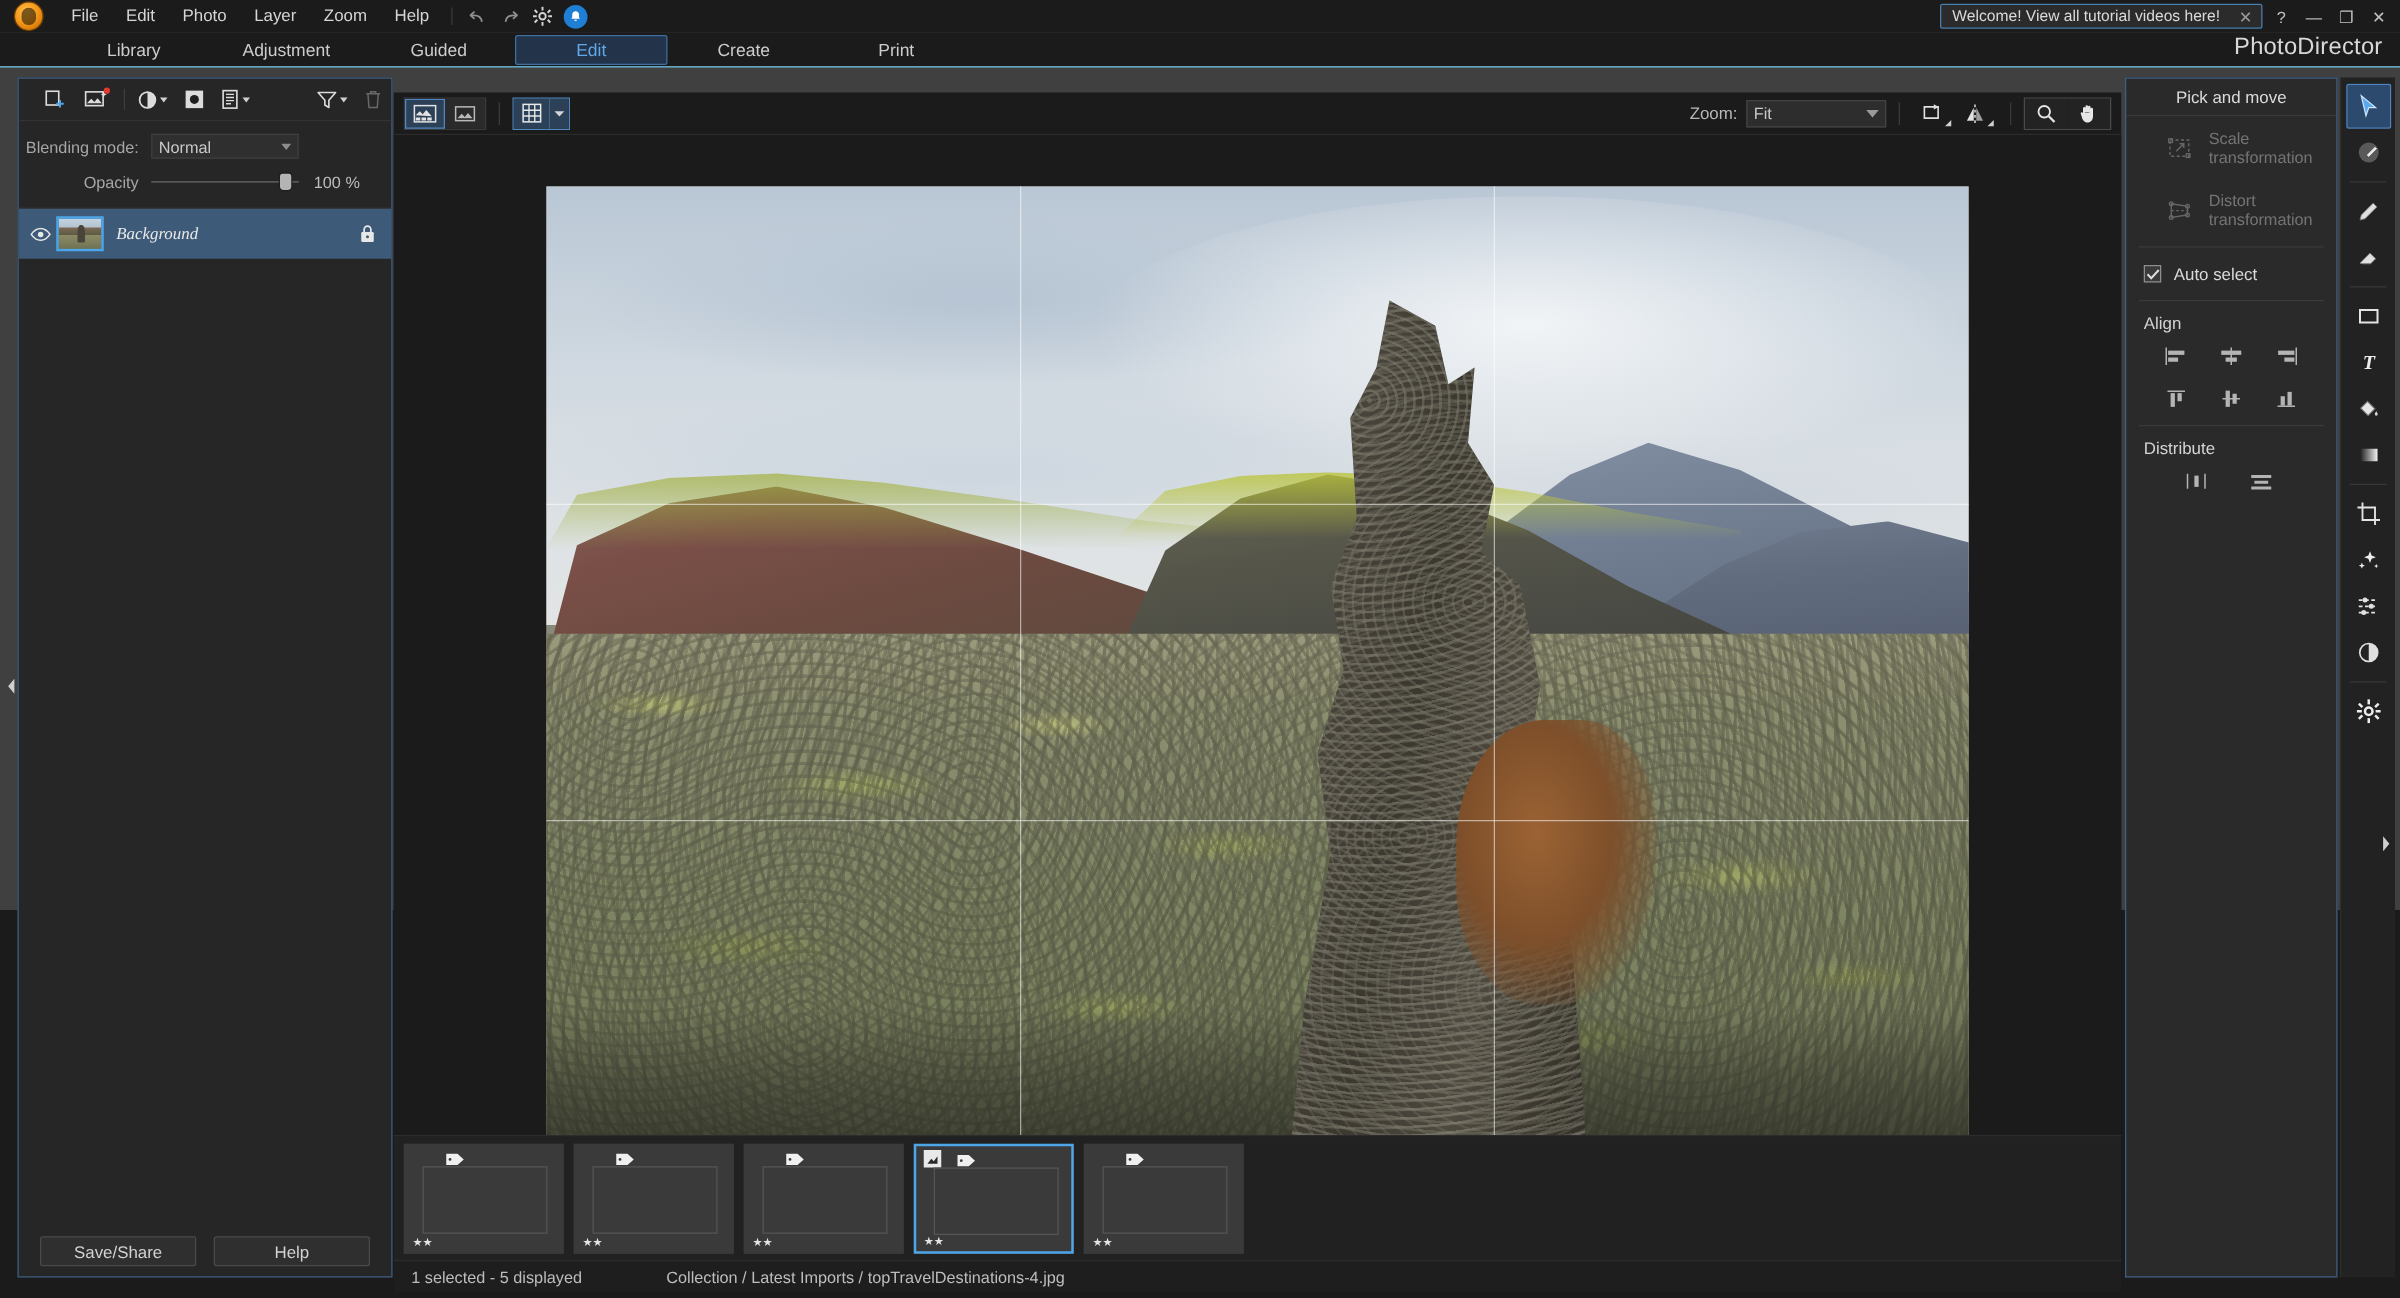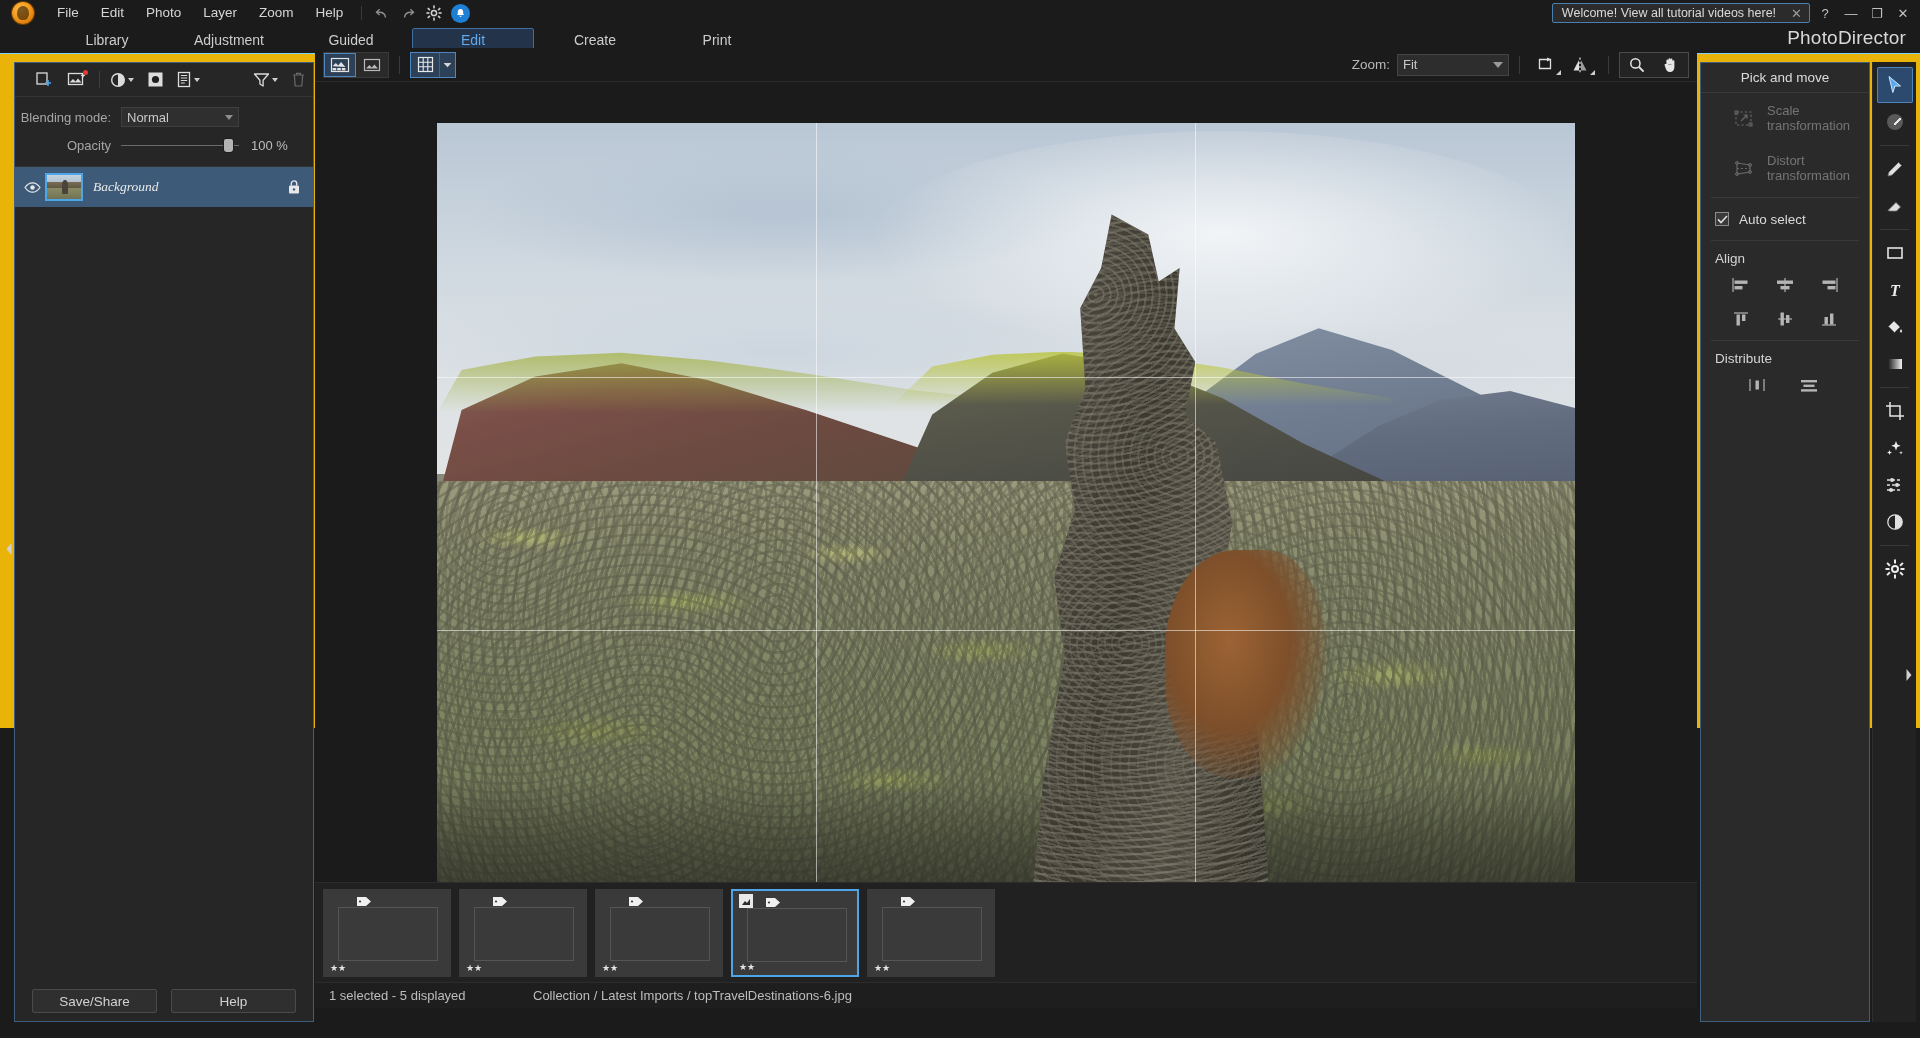--- a/index.html
+++ b/index.html
@@ -3,21 +3,21 @@
 <meta charset="utf-8">
 <style>
   * { margin:0; padding:0; box-sizing:border-box; }
   html,body {
     width:1920px; height:1038px; overflow:hidden;
     background:#1b1b1b;
     font-family:"Liberation Sans", sans-serif;
     color:#c8c8c8; font-size:14px;
     -webkit-font-smoothing:antialiased;
   }
-  #app { position:relative; width:1920px; height:728px; background:#eab308; }
+  #app { position:relative; width:1920px; height:728px; background:#404040; }
 
   
   .menubar { position:absolute; left:0; top:0; width:1920px; height:26px;
              background:#1b1b1b; display:flex; align-items:center; }
   .applogo { width:46px; height:26px; display:flex; align-items:center; justify-content:center; }
   .applogo .disc { width:22px; height:22px; border-radius:50%;
       background:radial-gradient(circle at 40% 35%, #ffc04a 0%, #f59a1c 45%, #d97a08 75%, #a85c04 100%);
       position:relative; box-shadow:0 0 0 1px #6b3e02; }
   .applogo .disc::after { content:""; position:absolute; left:5px; top:4px; width:12px; height:14px;
       border-radius:50% 50% 45% 45%; background:#2b1a04; opacity:.62;
@@ -92,21 +92,21 @@
 
   .lp-bottom { position:absolute; left:0; bottom:0; width:100%; height:40px;
                display:flex; align-items:center; justify-content:center; gap:14px; }
   .lbtn { width:125px; height:24px; line-height:23px; text-align:center; font-size:13.5px;
           color:#d2d2d2; background:#2f2f2f; border:1px solid #4a4a4a; border-radius:2px; cursor:default; }
 
   .collapse-l { position:absolute; left:2px; top:536px; width:14px; height:26px;
                 display:flex; align-items:center; justify-content:center; cursor:default; }
 
   
-  .center { position:absolute; left:315px; top:48px; width:1382px; height:960px; background:#1b1b1b; }
+  .center { position:absolute; left:315px; top:74px; width:1382px; height:960px; background:#1b1b1b; }
   .ctoolbar { height:34px; display:flex; align-items:center; padding:0 8px;
               border-bottom:1px solid #2b2b2b; }
   .vgroup { display:flex; border:1px solid #3a3a3a; }
   .vbtn { width:32px; height:24px; display:flex; align-items:center; justify-content:center;
           background:#2a2a2a; cursor:default; }
   .vbtn.sel { background:#2c4158; box-shadow:inset 0 0 0 1px #4e86bd; }
   .ct-sep { width:1px; height:18px; background:#3a3a3a; margin:0 10px; }
   .gridbtn { display:flex; border:1px solid #4e86bd; }
   .gridbtn .g1 { width:28px; height:24px; background:#2c4158; display:flex; align-items:center; justify-content:center; }
   .gridbtn .g2 { width:16px; height:24px; background:#2c4158; display:flex; align-items:center; justify-content:center; border-left:1px solid #3f648c; }
@@ -603,21 +603,21 @@
               <path d="M1 1h9l5 4.5L10 10H1z" fill="#f0f0f0"></path>
               <circle cx="4" cy="5.5" r="1.1" fill="#3a3a3a"></circle>
             </svg></span>
         <span class="img"><span class="t5"></span></span>
         <span class="stars">★★</span>
       </div>
     </div>
 
     <div class="statusbar">
       <span class="st-left">1 selected - 5 displayed</span>
-      <span class="st-path">Collection / Latest Imports / topTravelDestinations-6.jpg</span>
+      <span class="st-path">Collection / Latest Imports / topTravelDestinations-4.jpg</span>
     </div>
   </div>
 
   <div class="rightpanel">
     <div class="rp-title">Pick and move</div>
 
     <div class="rp-item">
       <span class="ico">
         <svg width="20" height="20" viewBox="0 0 20 20">
             <rect x="2" y="4" width="15" height="13" fill="none" stroke="#9a9a9a" stroke-width="1.1" stroke-dasharray="2.4 2"></rect>

